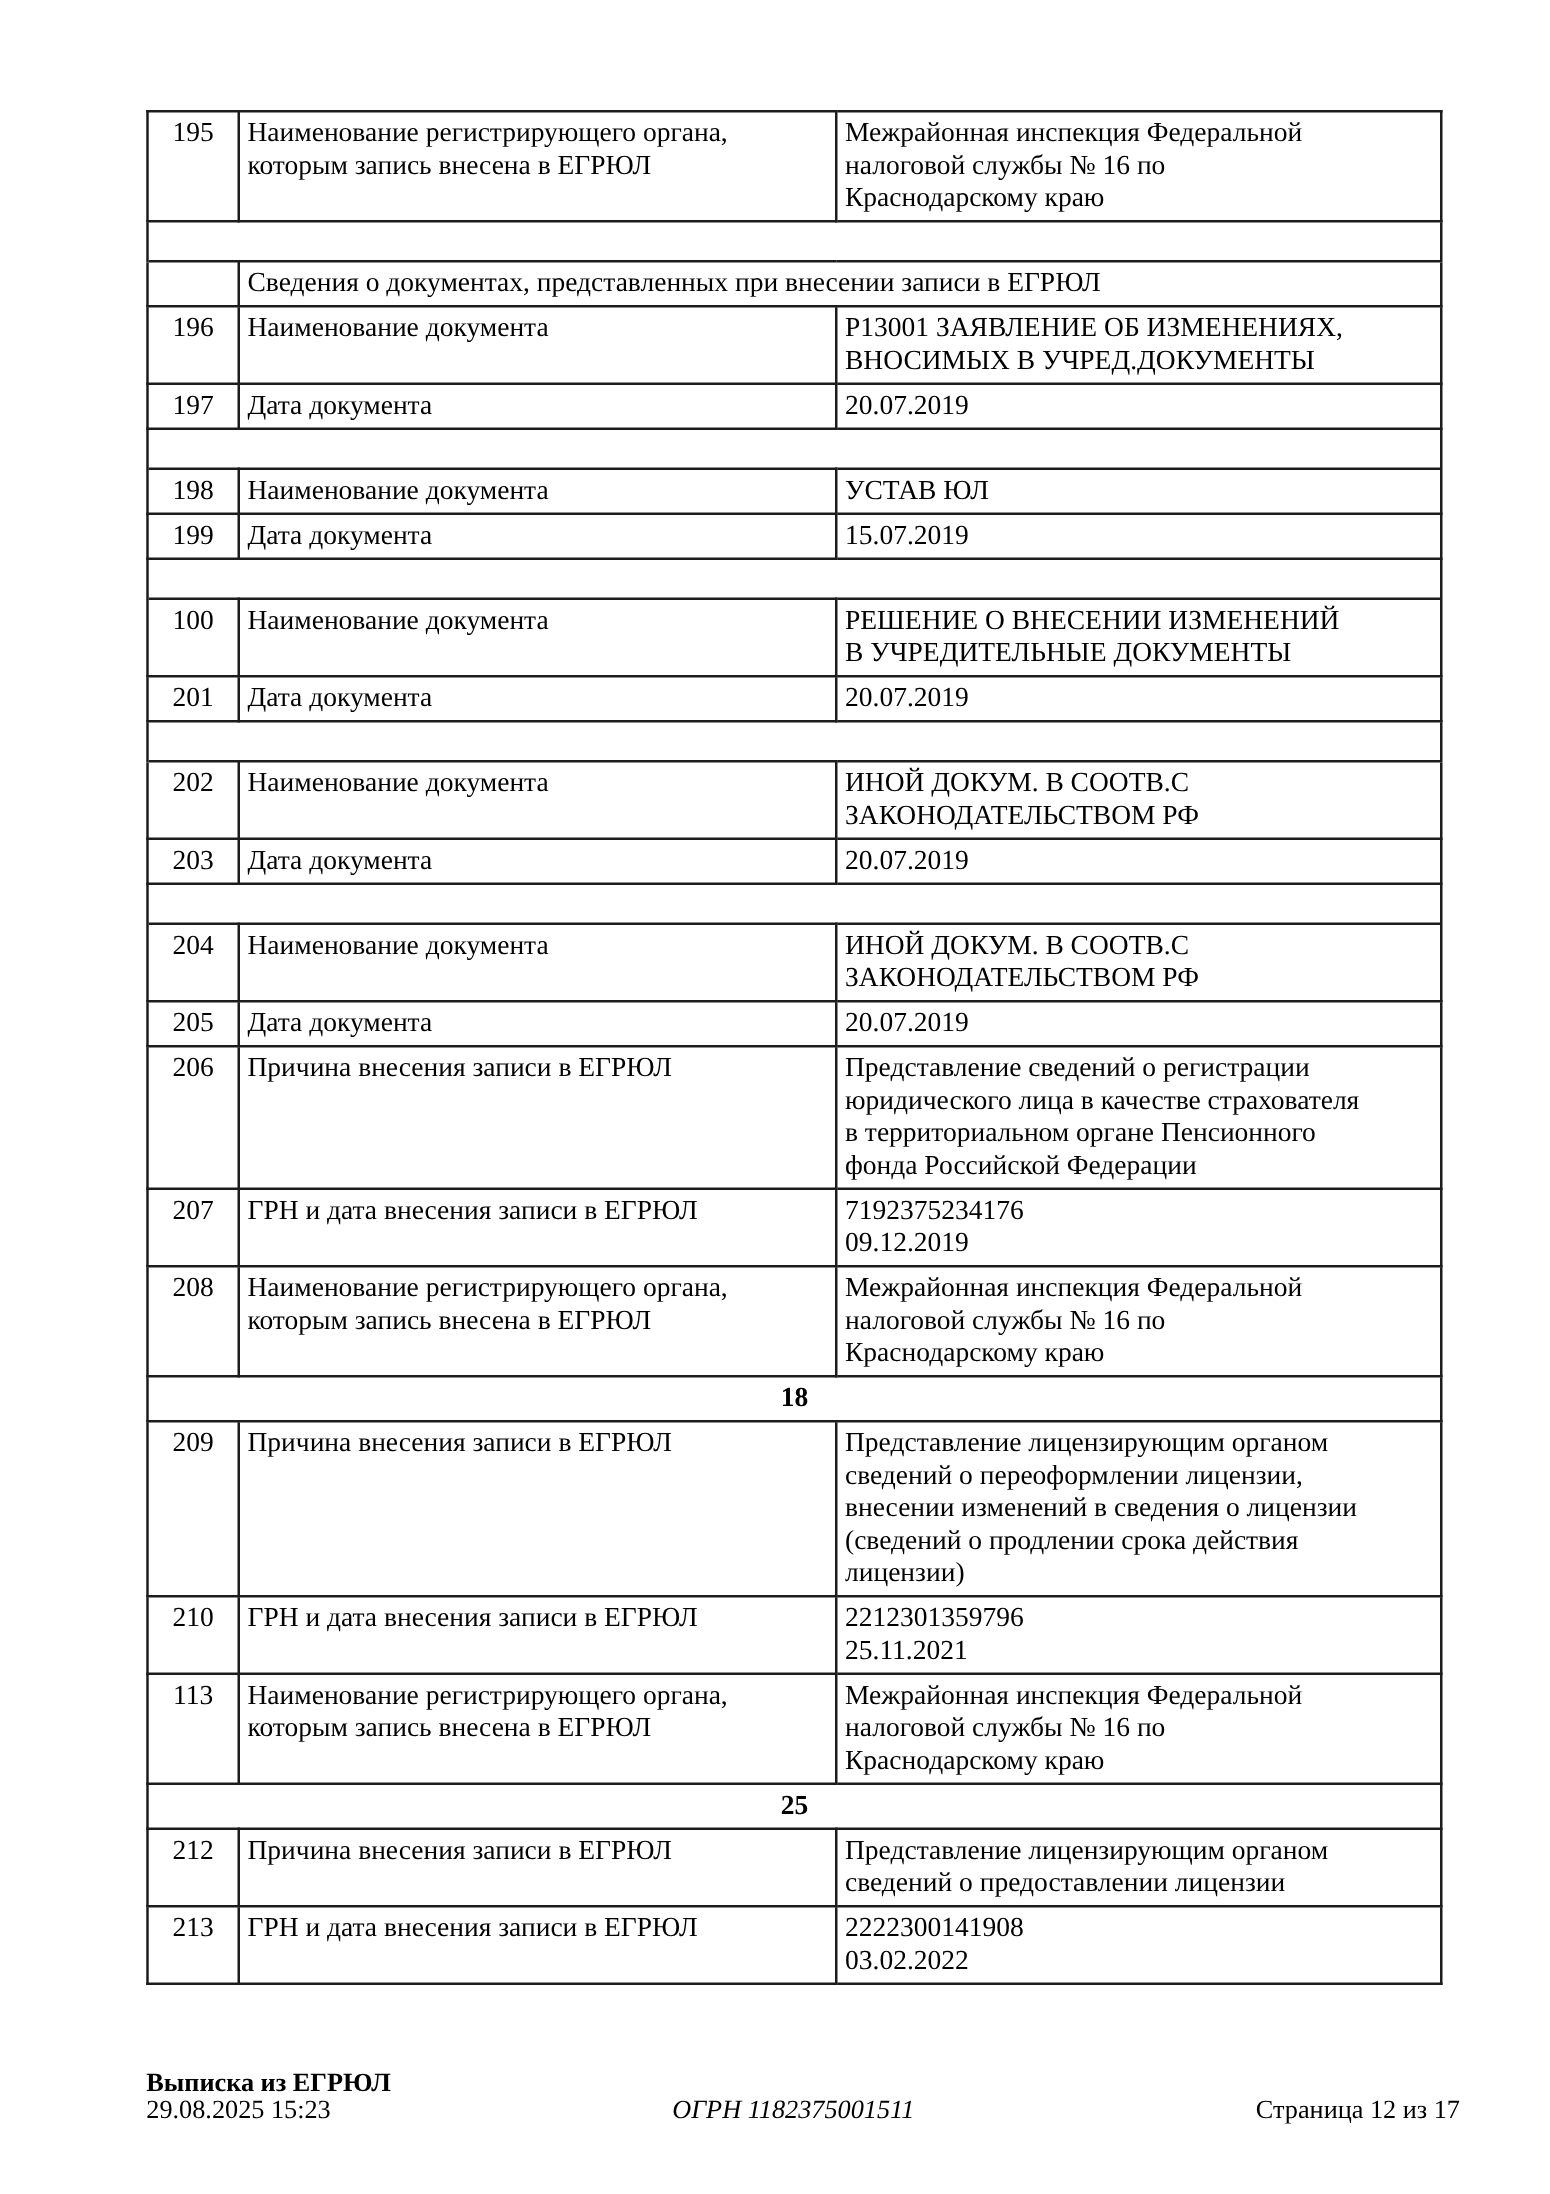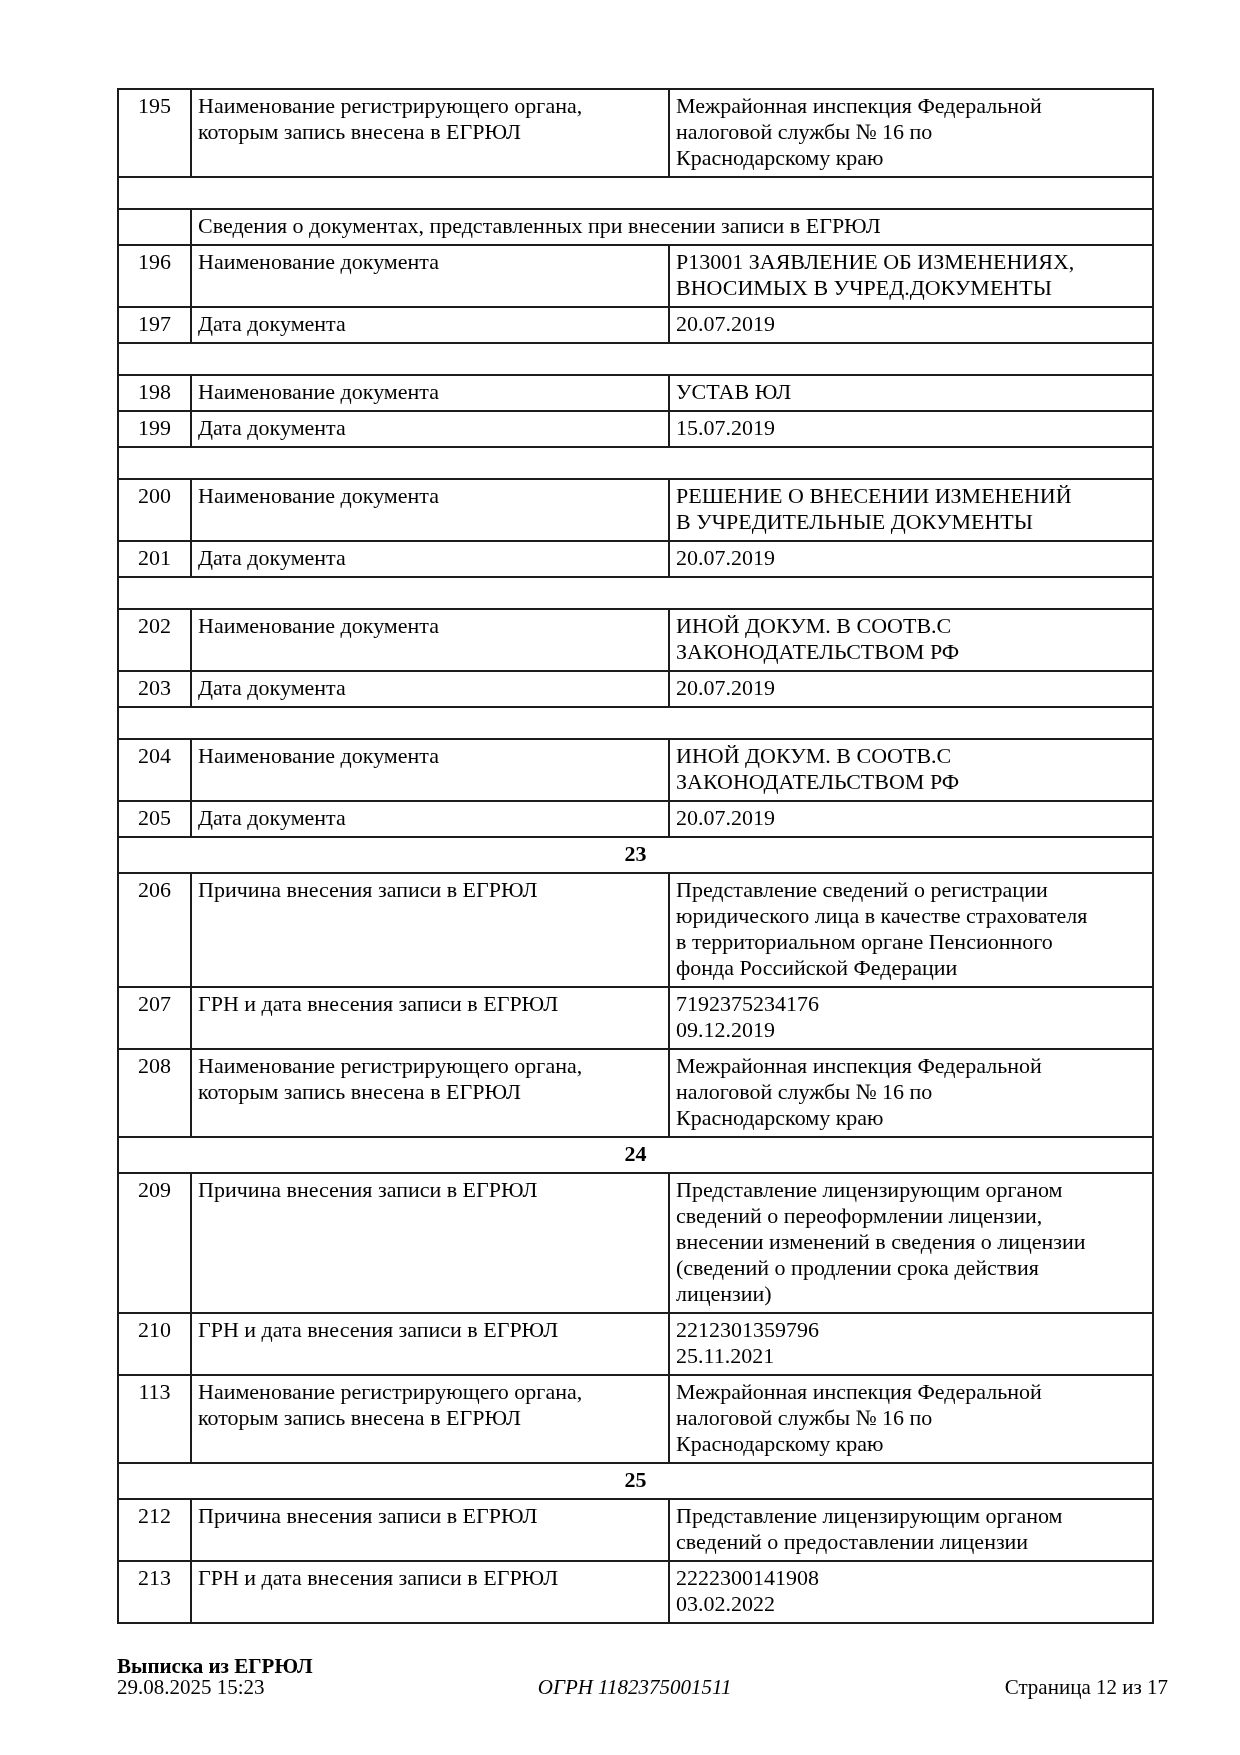--- a/index.html
+++ b/index.html
@@ -77,21 +77,21 @@
       </tr>
     <tr>
         <td class="num">199</td>
         <td>Дата документа</td>
         <td>15.07.2019</td>
       </tr>
     <tr class="gap">
         <td colspan="3"></td>
       </tr>
     <tr>
-        <td class="num">200</td>
+        <td class="num">100</td>
         <td>Наименование документа</td>
         <td>РЕШЕНИЕ О ВНЕСЕНИИ ИЗМЕНЕНИЙ
 В УЧРЕДИТЕЛЬНЫЕ ДОКУМЕНТЫ</td>
       </tr>
     <tr>
         <td class="num">201</td>
         <td>Дата документа</td>
         <td>20.07.2019</td>
       </tr>
     <tr class="gap">
@@ -114,23 +114,20 @@
     <tr>
         <td class="num">204</td>
         <td>Наименование документа</td>
         <td>ИНОЙ ДОКУМ. В СООТВ.С
 ЗАКОНОДАТЕЛЬСТВОМ РФ</td>
       </tr>
     <tr>
         <td class="num">205</td>
         <td>Дата документа</td>
         <td>20.07.2019</td>
-      </tr>
-    <tr class="section">
-        <td colspan="3">23</td>
       </tr>
     <tr>
         <td class="num">206</td>
         <td>Причина внесения записи в ЕГРЮЛ</td>
         <td>Представление сведений о регистрации
 юридического лица в качестве страхователя
 в территориальном органе Пенсионного
 фонда Российской Федерации</td>
       </tr>
     <tr>
@@ -141,21 +138,21 @@
       </tr>
     <tr>
         <td class="num">208</td>
         <td>Наименование регистрирующего органа,
 которым запись внесена в ЕГРЮЛ</td>
         <td>Межрайонная инспекция Федеральной
 налоговой службы № 16 по
 Краснодарскому краю</td>
       </tr>
     <tr class="section">
-        <td colspan="3">24</td>
+        <td colspan="3">18</td>
       </tr>
     <tr>
         <td class="num">209</td>
         <td>Причина внесения записи в ЕГРЮЛ</td>
         <td>Представление лицензирующим органом
 сведений о переоформлении лицензии,
 внесении изменений в сведения о лицензии
 (сведений о продлении срока действия
 лицензии)</td>
       </tr>

